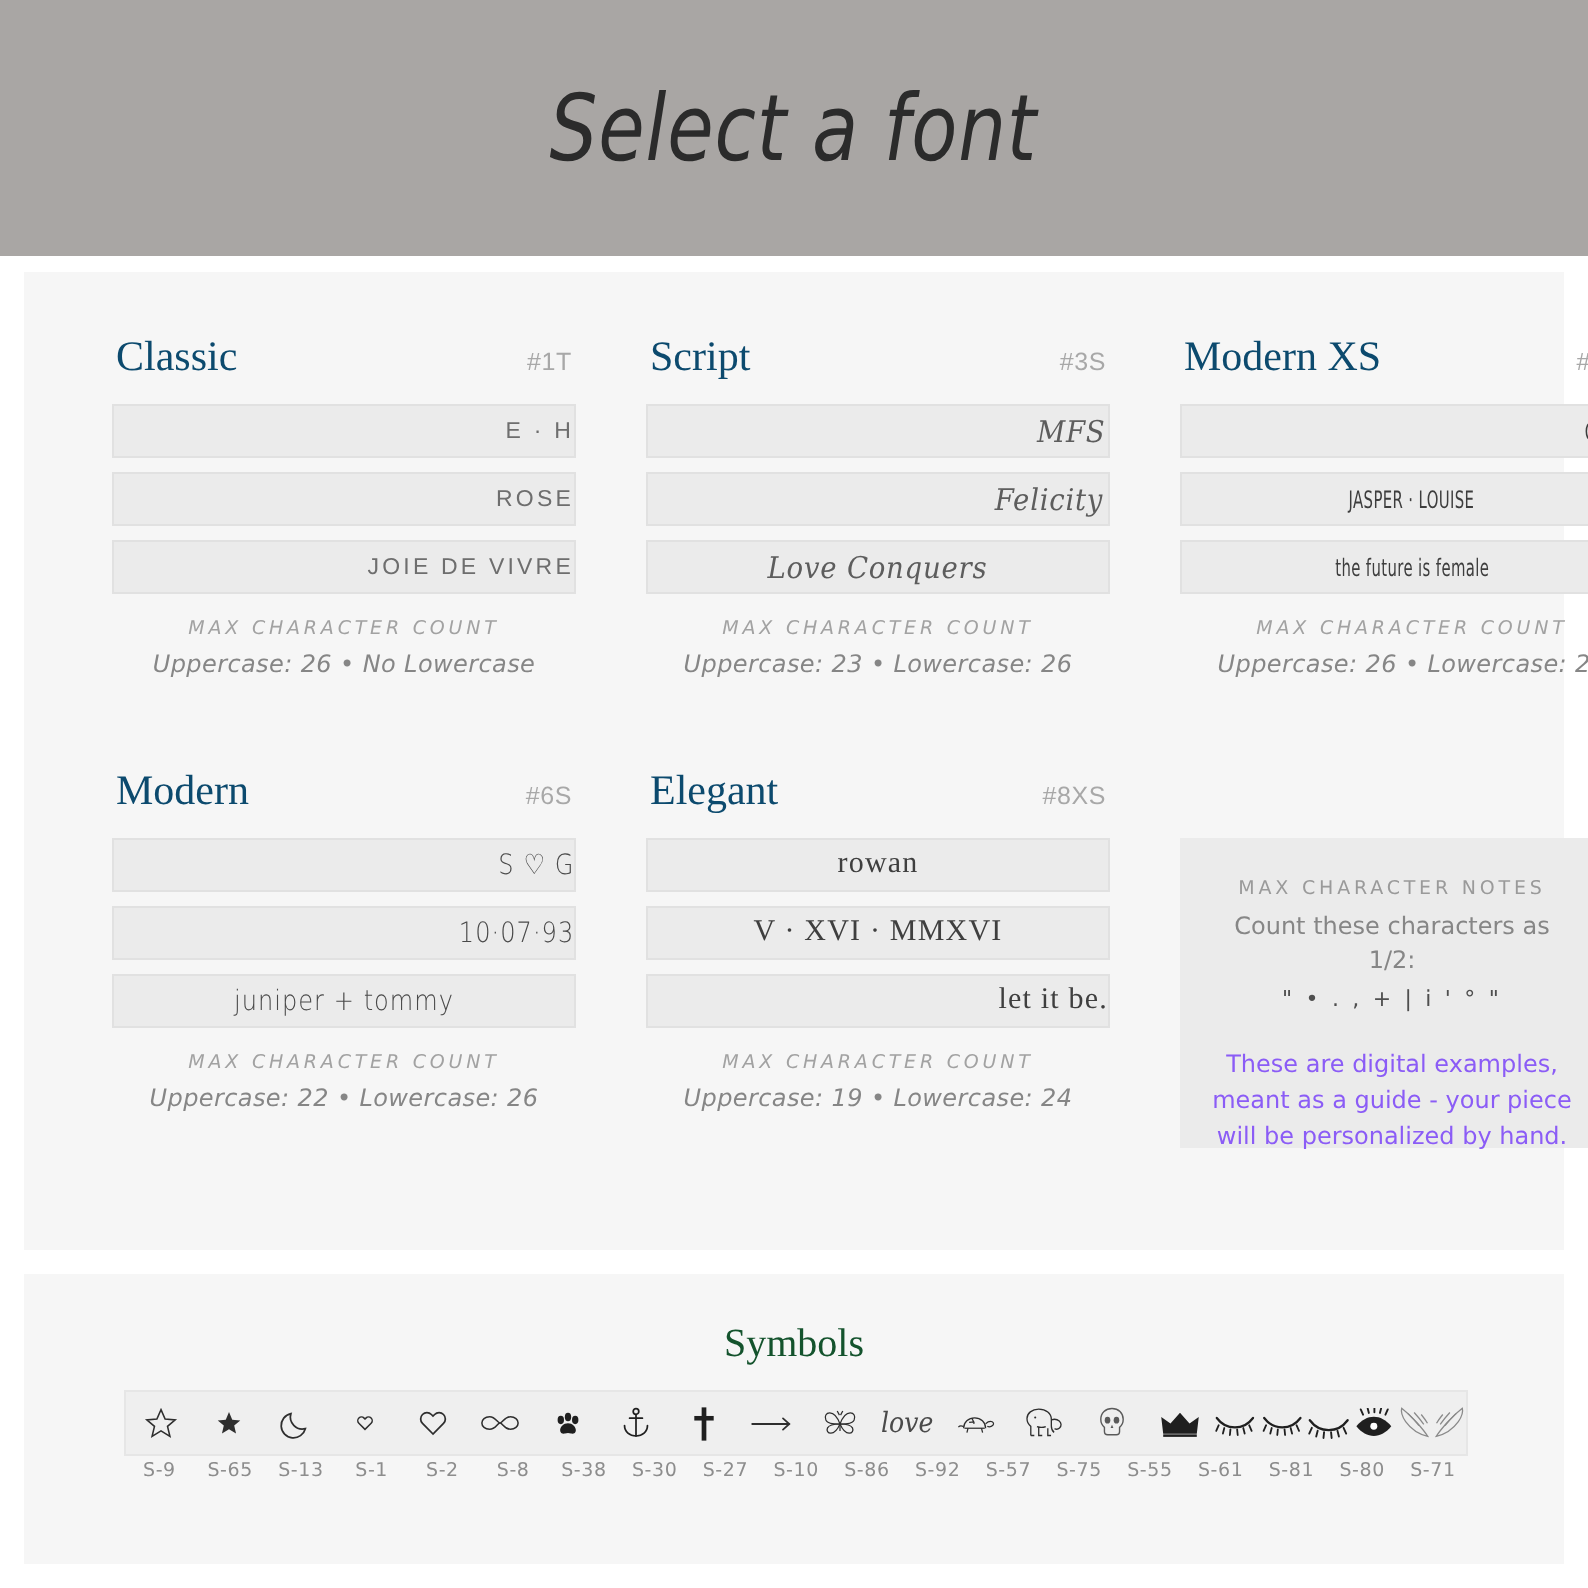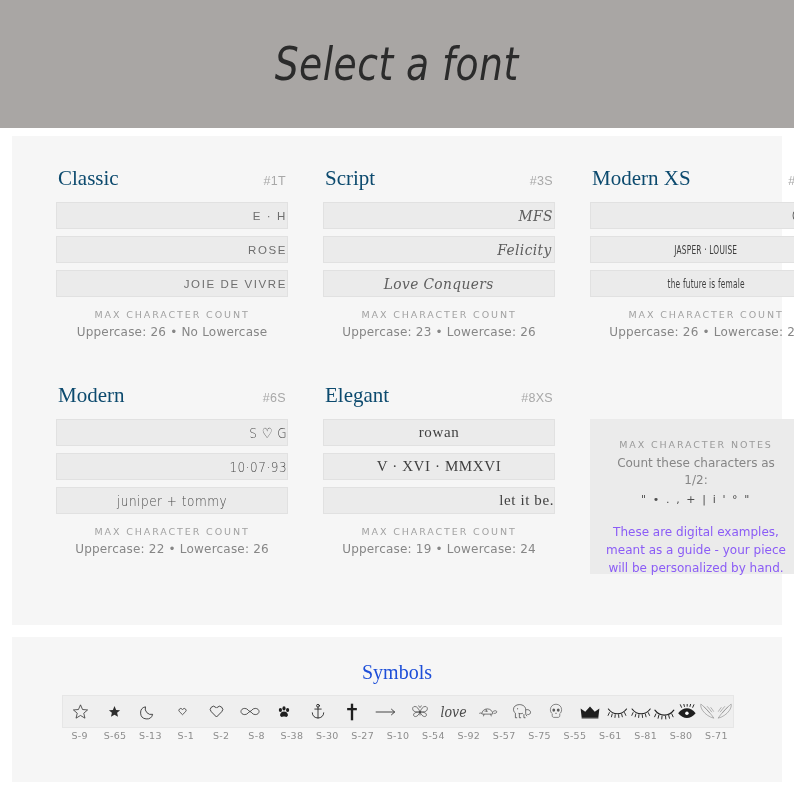--- a/index.html
+++ b/index.html
@@ -109,20 +109,21 @@
   .sample.align-right .f-modern { transform-origin: right center; }
   .sample.align-center .f-modern { transform-origin: center center; }
   .f-elegant {
     font-family: "Liberation Serif", serif;
     font-size: 15px; color: #3f3f3f; letter-spacing: 0.6px;
   }
 
   .maxcount {
     text-align: center;
     margin-top: 12px;
+    font-style: italic;
   }
   .maxcount-label {
     font-family: "DejaVu Sans", sans-serif;
     font-size: 9.5px;
     color: #a2a2a2;
     letter-spacing: 1.9px;
     display: block;
   }
   .maxcount-value {
     font-family: "DejaVu Sans", sans-serif;
@@ -161,21 +162,21 @@
     font-family: "DejaVu Sans", sans-serif;
     font-size: 12px; color: #8b5cf6; display: block; margin-top: 17px;
     line-height: 1.5;
   }
 
   
   .symbols-title {
     text-align: center;
     font-family: "Liberation Serif", serif;
     font-size: 20px;
-    color: #1d4ed8;
+    color: #14532d;
     margin-top: 24px;
   }
   .symbol-band {
     position: absolute;
     left: 50px; top: 58px;
     width: 672px;
     height: 33px;
     background: #efefef;
     border: 1px solid #e6e6e6;
     display: flex;
@@ -505,21 +506,21 @@
         <div class="symbol-label">S-9</div>
         <div class="symbol-label">S-65</div>
         <div class="symbol-label">S-13</div>
         <div class="symbol-label">S-1</div>
         <div class="symbol-label">S-2</div>
         <div class="symbol-label">S-8</div>
         <div class="symbol-label">S-38</div>
         <div class="symbol-label">S-30</div>
         <div class="symbol-label">S-27</div>
         <div class="symbol-label">S-10</div>
-        <div class="symbol-label">S-54</div>
+        <div class="symbol-label">S-86</div>
         <div class="symbol-label">S-92</div>
         <div class="symbol-label">S-57</div>
         <div class="symbol-label">S-75</div>
         <div class="symbol-label">S-55</div>
         <div class="symbol-label">S-61</div>
         <div class="symbol-label">S-81</div>
         <div class="symbol-label">S-80</div>
         <div class="symbol-label">S-71</div>
       </div>
   </div>

